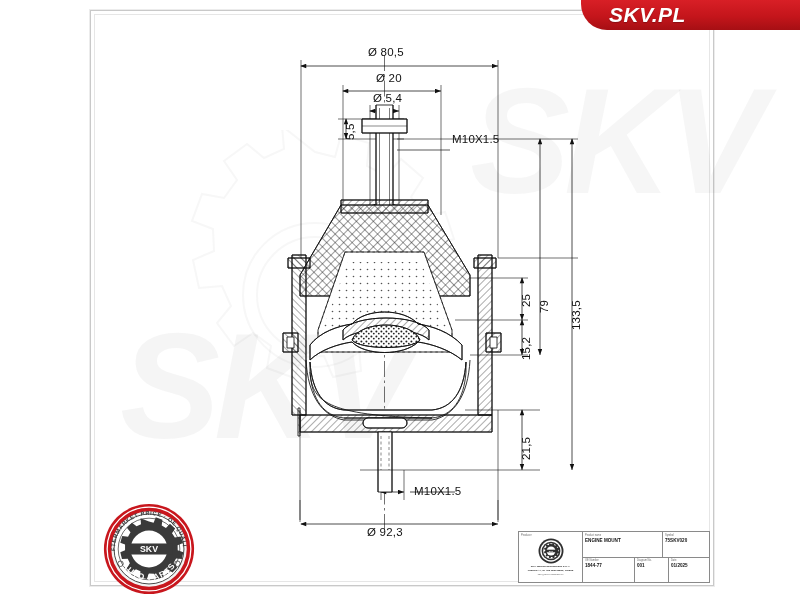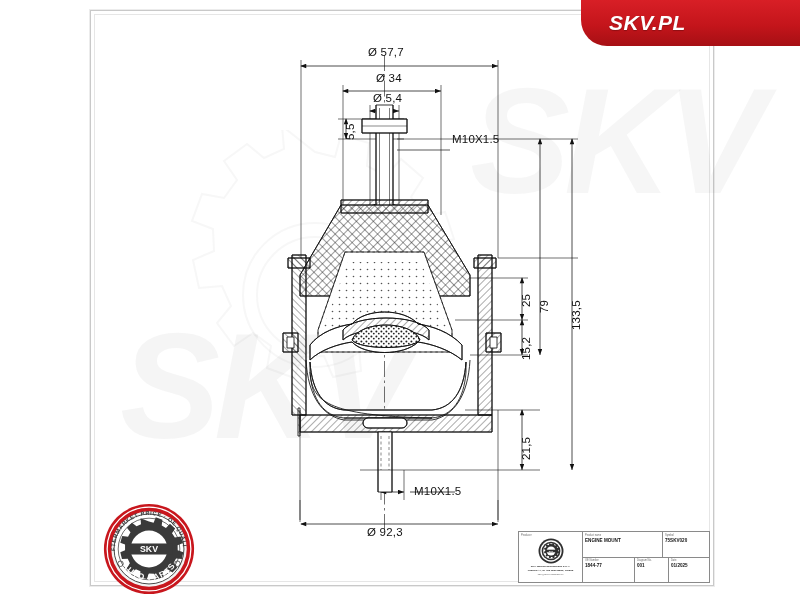--- a/index.html
+++ b/index.html
@@ -17,21 +17,21 @@
     background:#fff;border:1px solid #c9c9c9;
     box-shadow:0 0 0 1px #ececec;
   }
   .sheet-inner{
     position:absolute;left:3px;top:3px;right:3px;bottom:3px;
     border:1px solid #e6e6e6;
   }
 
   
   .logo{
-    position:absolute;left:581px;top:0px;width:219px;height:46px;
+    position:absolute;left:581px;top:0px;width:219px;height:30px;
     background:linear-gradient(180deg,#d81f26 0%,#c4151b 55%,#a60f14 100%);
     border-bottom-left-radius:26px;
     display:flex;align-items:center;justify-content:flex-start;
     padding-left:28px;box-sizing:border-box;
     z-index:40;
   }
   .logo-text{
     color:#ffffff;font-weight:bold;font-style:italic;
     font-size:21px;letter-spacing:0.5px;
     font-family:"Liberation Sans", sans-serif;
@@ -294,22 +294,22 @@
         <line x1="392" y1="432" x2="392" y2="492"></line>
         <line x1="381" y1="436" x2="381" y2="470" stroke-width="0.5" stroke-dasharray="3,2.5"></line>
         <line x1="389" y1="436" x2="389" y2="470" stroke-width="0.5" stroke-dasharray="3,2.5"></line>
         <line x1="378" y1="470" x2="392" y2="470" stroke-width="0.6"></line>
       </g>
 
       <line x1="397" y1="139" x2="455" y2="139" stroke-width="0.6"></line>
     </g>
   </svg>
 
-  <div class="dim" style="left:368px;top:46px;">Ø 57,7</div>
-  <div class="dim" style="left:376px;top:72px;">Ø 34</div>
+  <div class="dim" style="left:368px;top:46px;">Ø 80,5</div>
+  <div class="dim" style="left:376px;top:72px;">Ø 20</div>
   <div class="dim" style="left:373px;top:92px;">Ø 5,4</div>
   <div class="dim vert" style="left:344px;top:140px;">5,5</div>
   <div class="dim" style="left:452px;top:133px;">M10X1.5</div>
 
   <div class="dim vert" style="left:520px;top:307px;">25</div>
   <div class="dim vert" style="left:538px;top:313px;">79</div>
   <div class="dim vert" style="left:520px;top:360px;">15,2</div>
   <div class="dim vert" style="left:570px;top:330px;">133,5</div>
   <div class="dim vert" style="left:520px;top:460px;">21,5</div>
 

